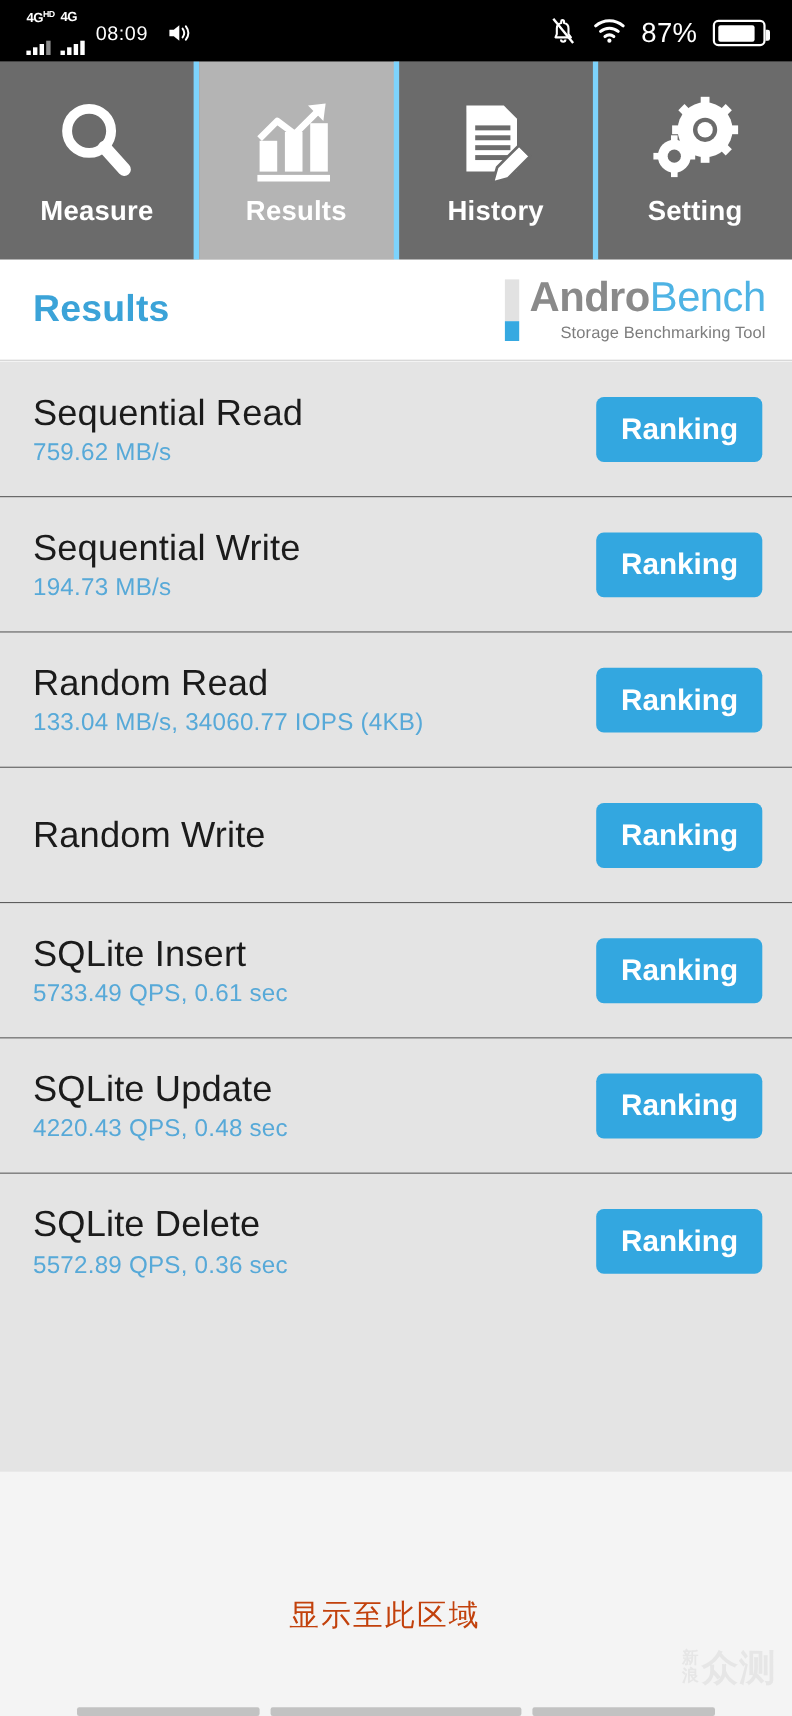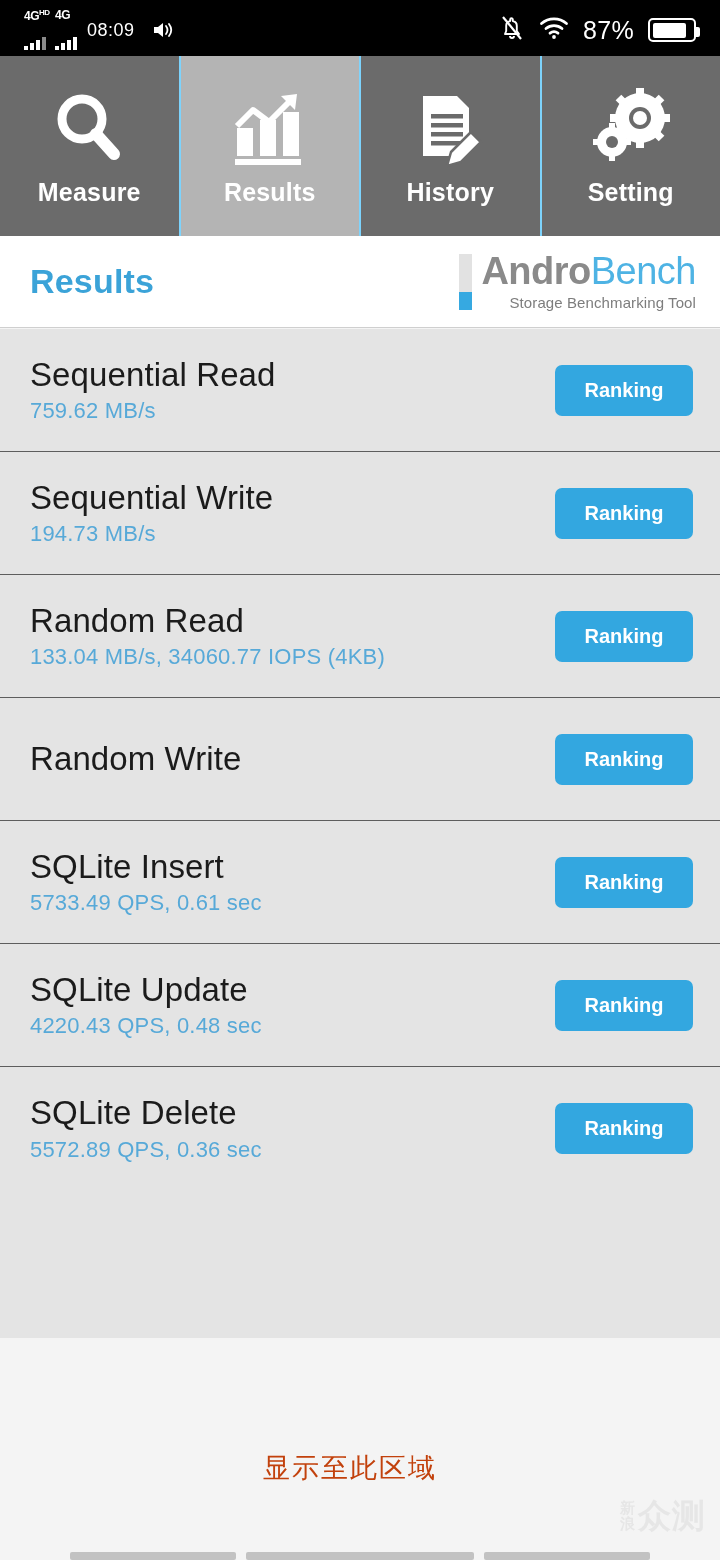--- a/index.html
+++ b/index.html
@@ -50,21 +50,21 @@
 
   
   .tabbar {
     position:absolute; top:56px; left:0; width:720px; height:180px;
     display:flex; background:#6b6b6b;
   }
   .tab {
     flex:1; display:flex; flex-direction:column; align-items:center;
     justify-content:center; gap:6px;
     background:#6b6b6b; color:#ffffff;
-    border-right:2px solid #7dd3fc;
+    border-right:5px solid #7dd3fc;
   }
   .tab:last-child { border-right:none; }
   .tab.active { background:#b4b4b4; }
   .tab .ticon { height:86px; display:flex; align-items:center; justify-content:center; }
   .tab .tlabel { font-size:25px; font-weight:bold; letter-spacing:0.2px; }
 
   
   .header {
     position:absolute; top:236px; left:0; width:720px; height:92px;
     background:#ffffff; border-bottom:1px solid #cfcfcf;
@@ -91,21 +91,21 @@
     position:relative; height:123px; width:720px;
     border-bottom:1px solid #5d5d5d;
     display:flex; align-items:center; justify-content:space-between;
     padding:0 27px 0 30px;
   }
   .row-texts { display:flex; flex-direction:column; gap:7px; }
   .row-title { font-size:33px; color:#1b1b1b; letter-spacing:0.1px; line-height:1.05; }
   .row-value { font-size:22px; color:#57a9d8; letter-spacing:0.2px; line-height:1.05; }
   .rank-btn {
     background:#33a7e0; color:#ffffff;
-    font-size:20px; font-weight:bold;
+    font-size:27px; font-weight:bold;
     border:none; border-radius:7px;
     padding:14px 22px;
     min-width:138px; text-align:center;
     cursor:pointer;
   }
 
   
   .bottom-area {
     position:absolute; top:1338px; left:0; width:720px; height:222px;
     background:#f4f4f4;

